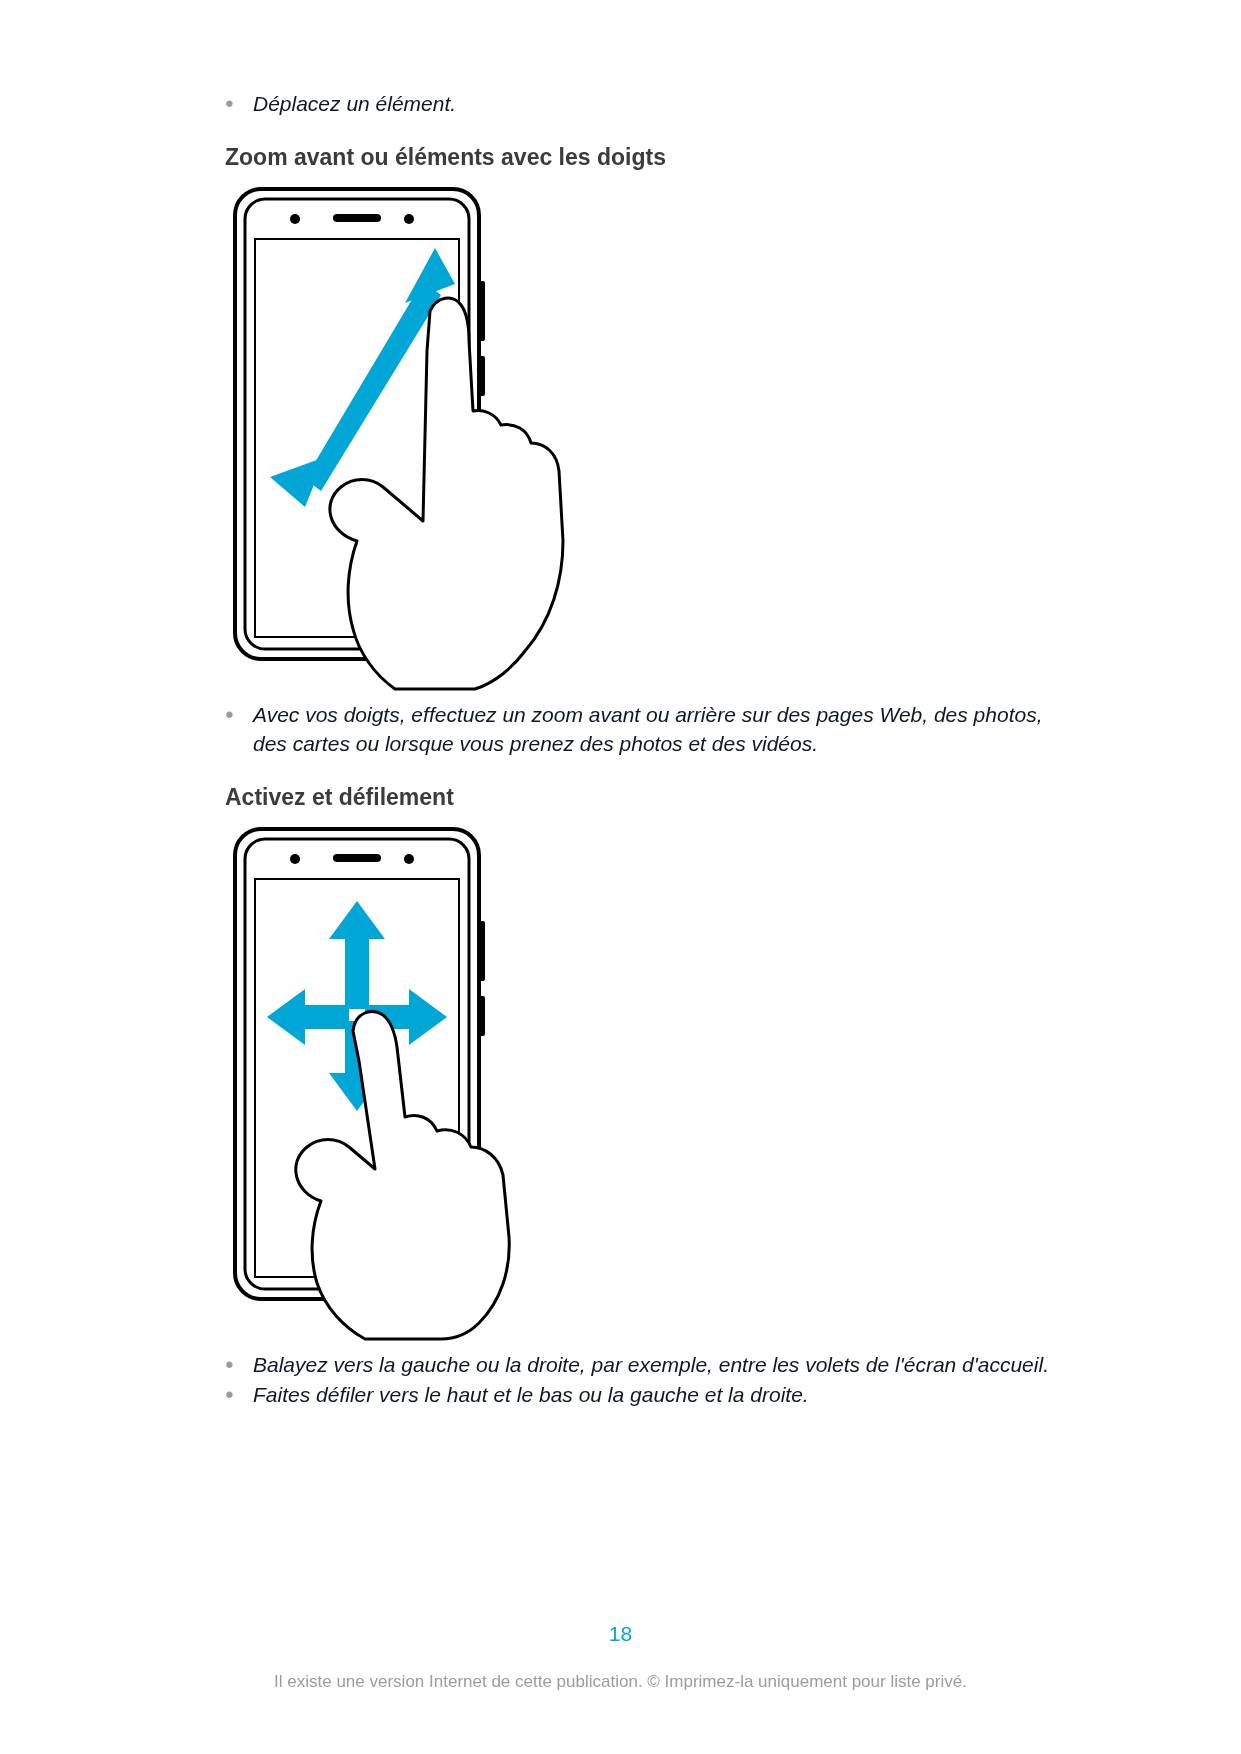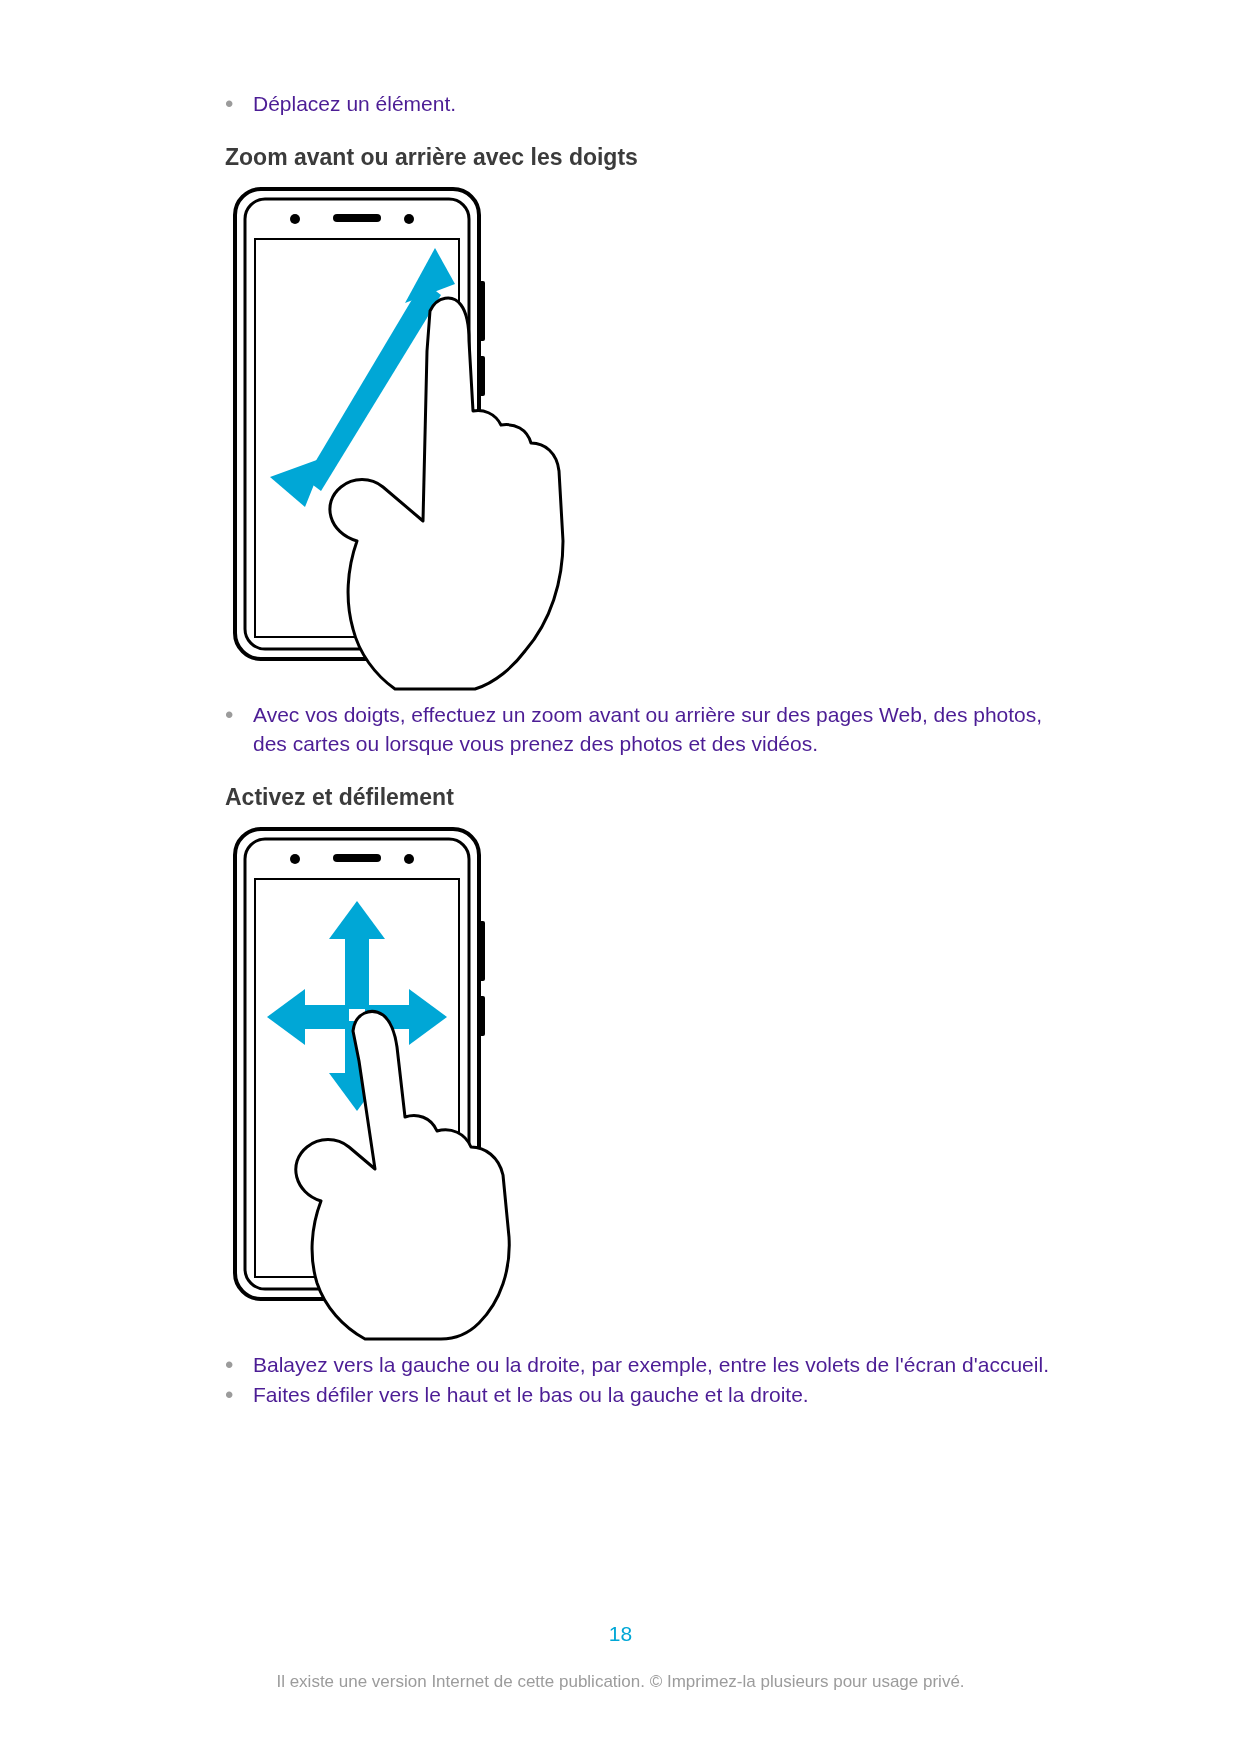--- a/index.html
+++ b/index.html
@@ -24,22 +24,23 @@
   .bullet-list {
     list-style: none;
     padding: 0;
     margin: 0 0 22px 0;
   }
   .bullet-list li {
     position: relative;
     padding-left: 28px;
     font-size: 21px;
     line-height: 1.35;
-    color: #4c1d95;
+    color: #0f172a;
     margin-bottom: 2px;
+    font-style: italic;
   }
   .bullet-list li::before {
     content: "•";
     position: absolute;
     left: 0;
     top: 0;
     color: #9b9b9b;
     font-size: 24px;
     line-height: 1.2;
   }
@@ -74,21 +75,21 @@
 </head>
 <body>
 
 <div class="page">
   <div class="content">
 
     <ul class="bullet-list">
       <li><span>Déplacez un élément.</span></li>
     </ul>
 
-    <h3 class="section-heading">Zoom avant ou arrière avec les doigts</h3>
+    <h3 class="section-heading">Zoom avant ou éléments avec les doigts</h3>
 
     <div class="illustration">
       <svg width="400" height="510" viewBox="0 0 400 510">
 
         <rect x="10" y="8" width="244" height="470" rx="26" ry="26" fill="#fff" stroke="#000" stroke-width="4"></rect>
         <rect x="20" y="18" width="224" height="450" rx="20" ry="20" fill="#fff" stroke="#000" stroke-width="3"></rect>
 
         <circle cx="70" cy="38" r="5" fill="#000"></circle>
         <rect x="108" y="33" width="48" height="8" rx="4" fill="#000"></rect>
         <circle cx="184" cy="38" r="5" fill="#000"></circle>
@@ -187,14 +188,14 @@
     </div>
 
     <ul class="bullet-list">
       <li><span>Balayez vers la gauche ou la droite, par exemple, entre les volets de l'écran d'accueil.</span></li>
       <li><span>Faites défiler vers le haut et le bas ou la gauche et la droite.</span></li>
     </ul>
 
   </div>
 
   <div class="page-number">18</div>
-  <div class="footer-note">Il existe une version Internet de cette publication. © Imprimez-la plusieurs pour usage privé.</div>
+  <div class="footer-note">Il existe une version Internet de cette publication. © Imprimez-la uniquement pour liste privé.</div>
 </div>
 
 </body></html>

